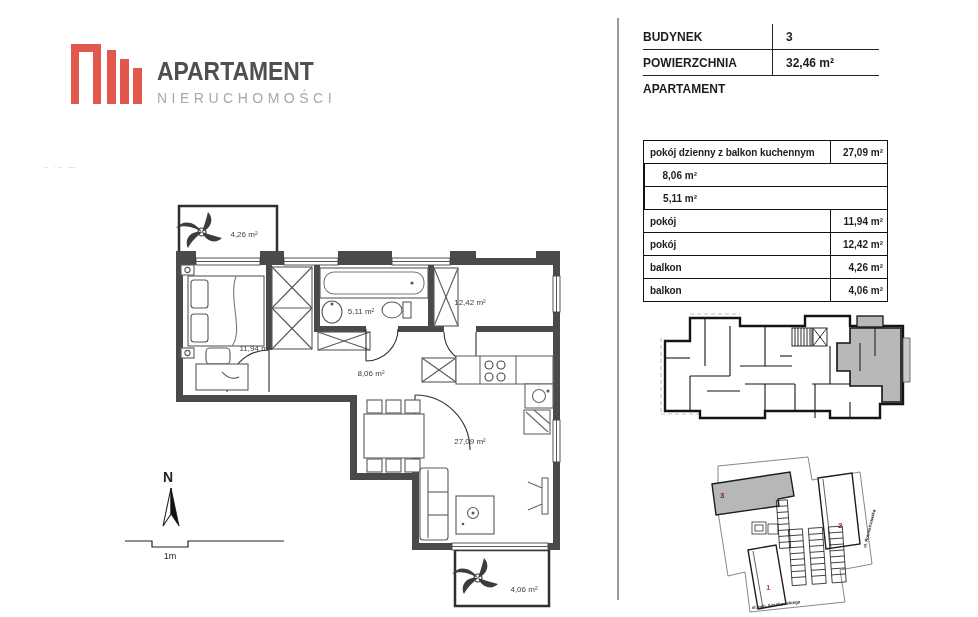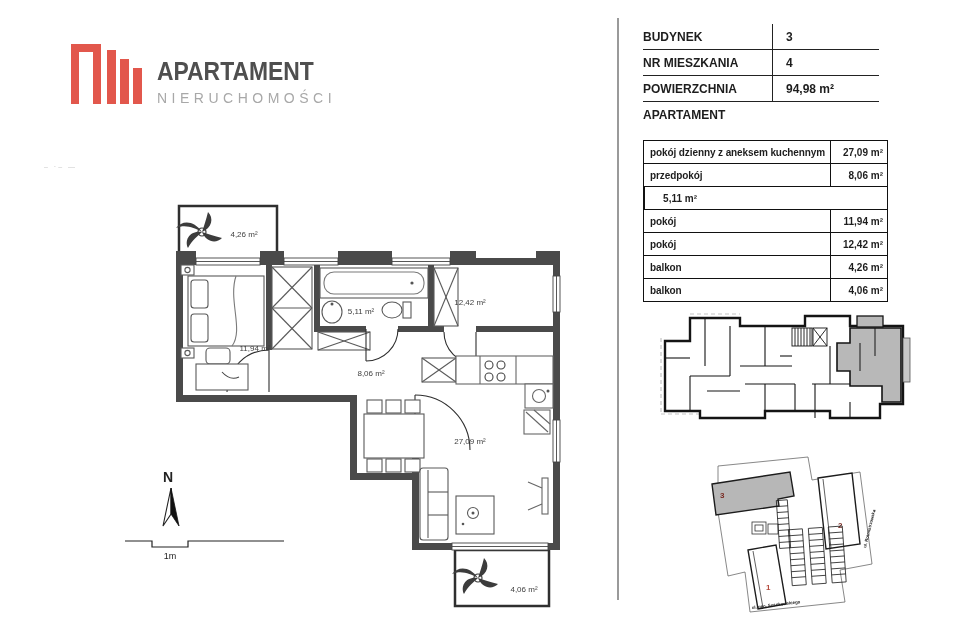--- a/index.html
+++ b/index.html
@@ -58,39 +58,34 @@
   <div class="stray">– ·– —</div>
 
   <div class="vsep"></div>
 
   <div class="info-table">
     <div class="info-row lined">
       <div class="info-label">BUDYNEK</div>
       <div class="info-value">3</div>
     </div>
     <div class="info-row lined">
-      <div class="info-label">NR MIESZKANIA</div>
-      <div class="info-value">4</div>
-    </div>
-    <div class="info-row lined">
       <div class="info-label">POWIERZCHNIA</div>
-      <div class="info-value">94,98 m²</div>
+      <div class="info-value">32,46 m²</div>
     </div>
     <div class="info-row">
       <div class="info-label">APARTAMENT</div>
     </div>
   </div>
 
   <div class="rooms-table">
     <div class="room-row">
-      <div class="room-name">pokój dzienny z aneksem kuchennym</div>
+      <div class="room-name">pokój dzienny z balkon kuchennym</div>
       <div class="room-area">27,09 m²</div>
     </div>
     <div class="room-row">
-      <div class="room-name">przedpokój</div>
       <div class="room-area">8,06 m²</div>
     </div>
     <div class="room-row">
       <div class="room-area">5,11 m²</div>
     </div>
     <div class="room-row">
       <div class="room-name">pokój</div>
       <div class="room-area">11,94 m²</div>
     </div>
     <div class="room-row">

